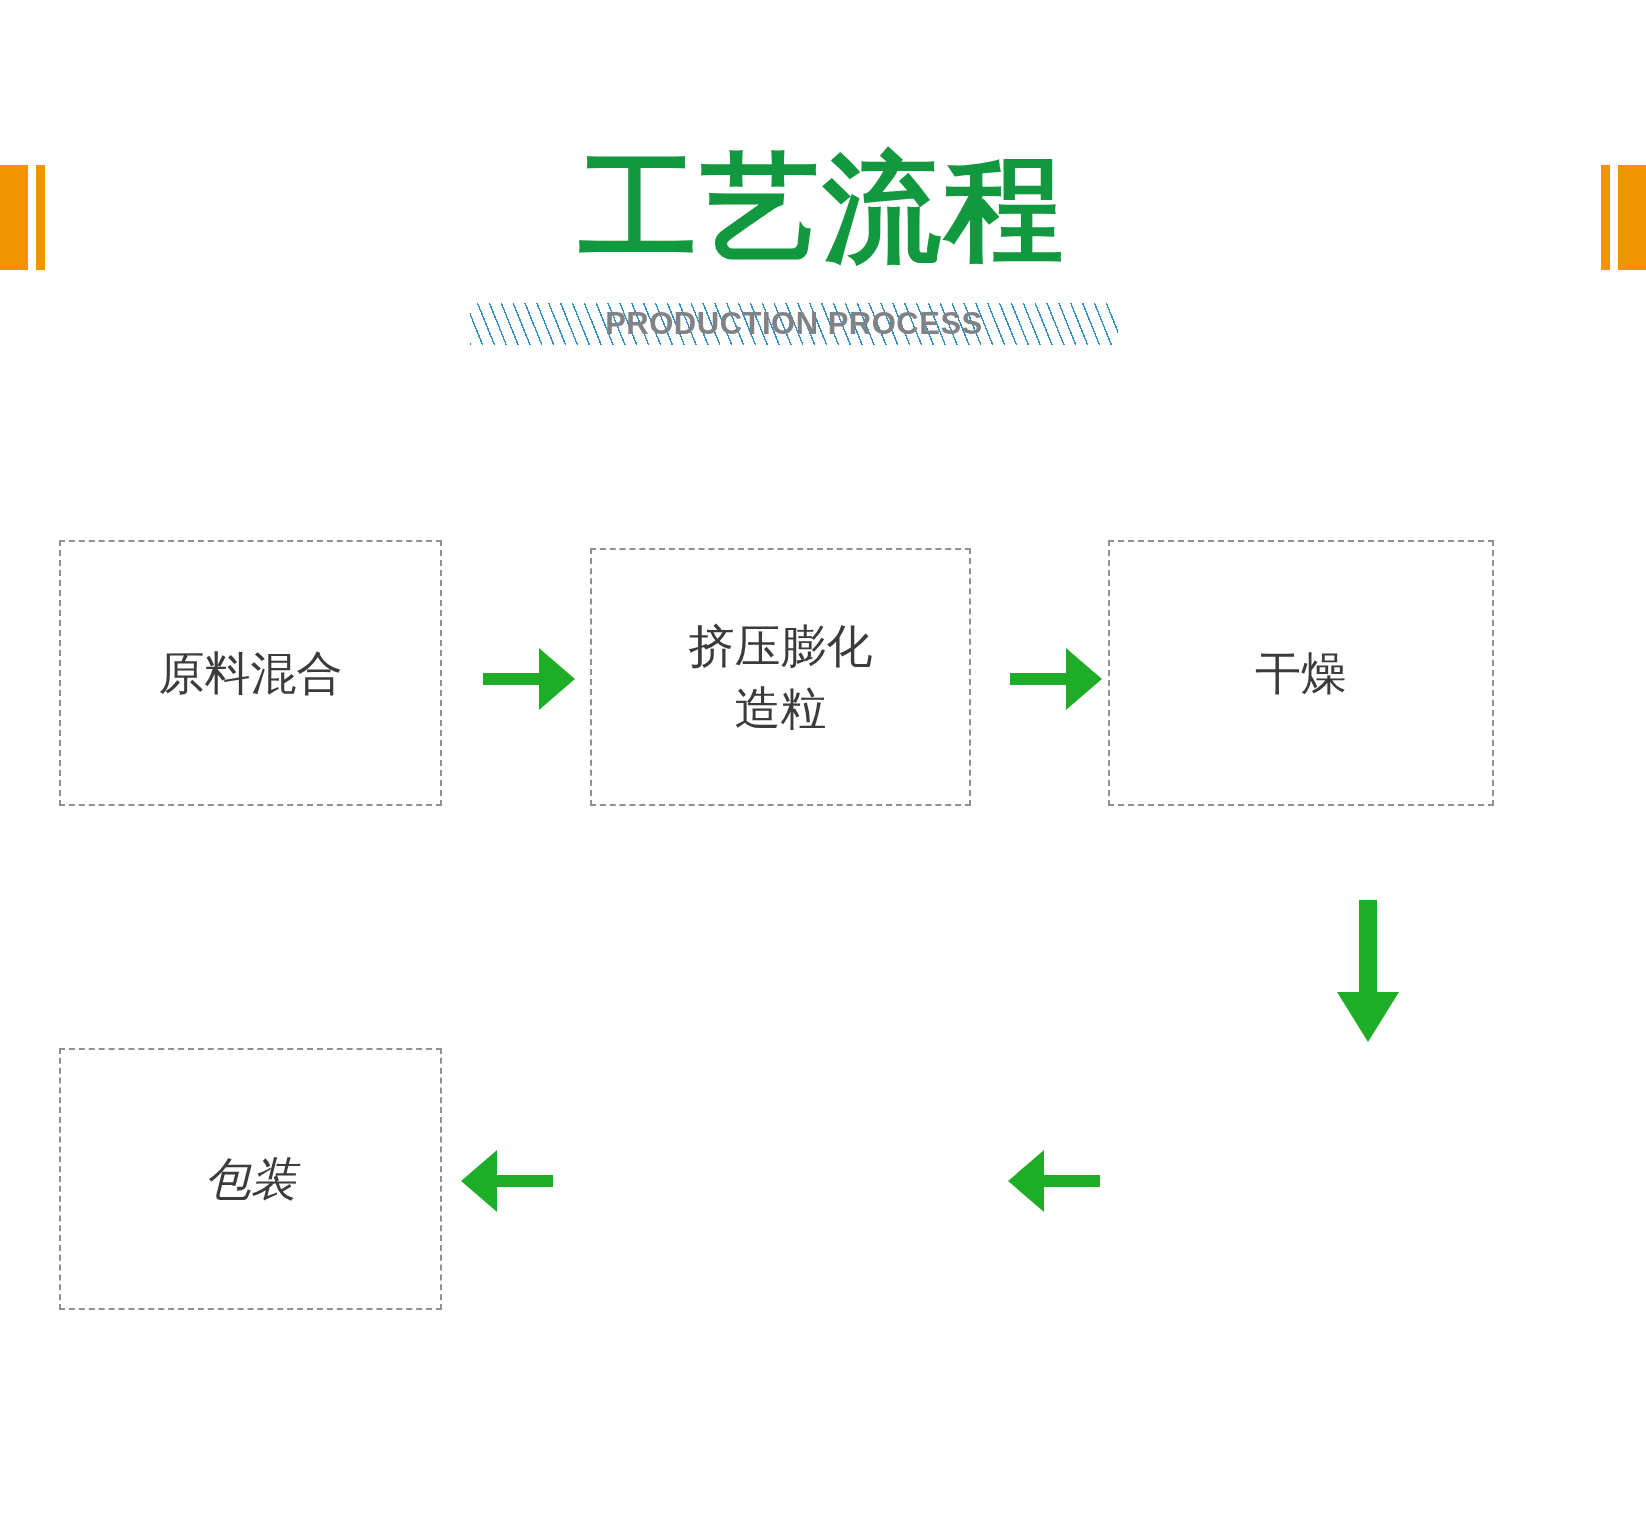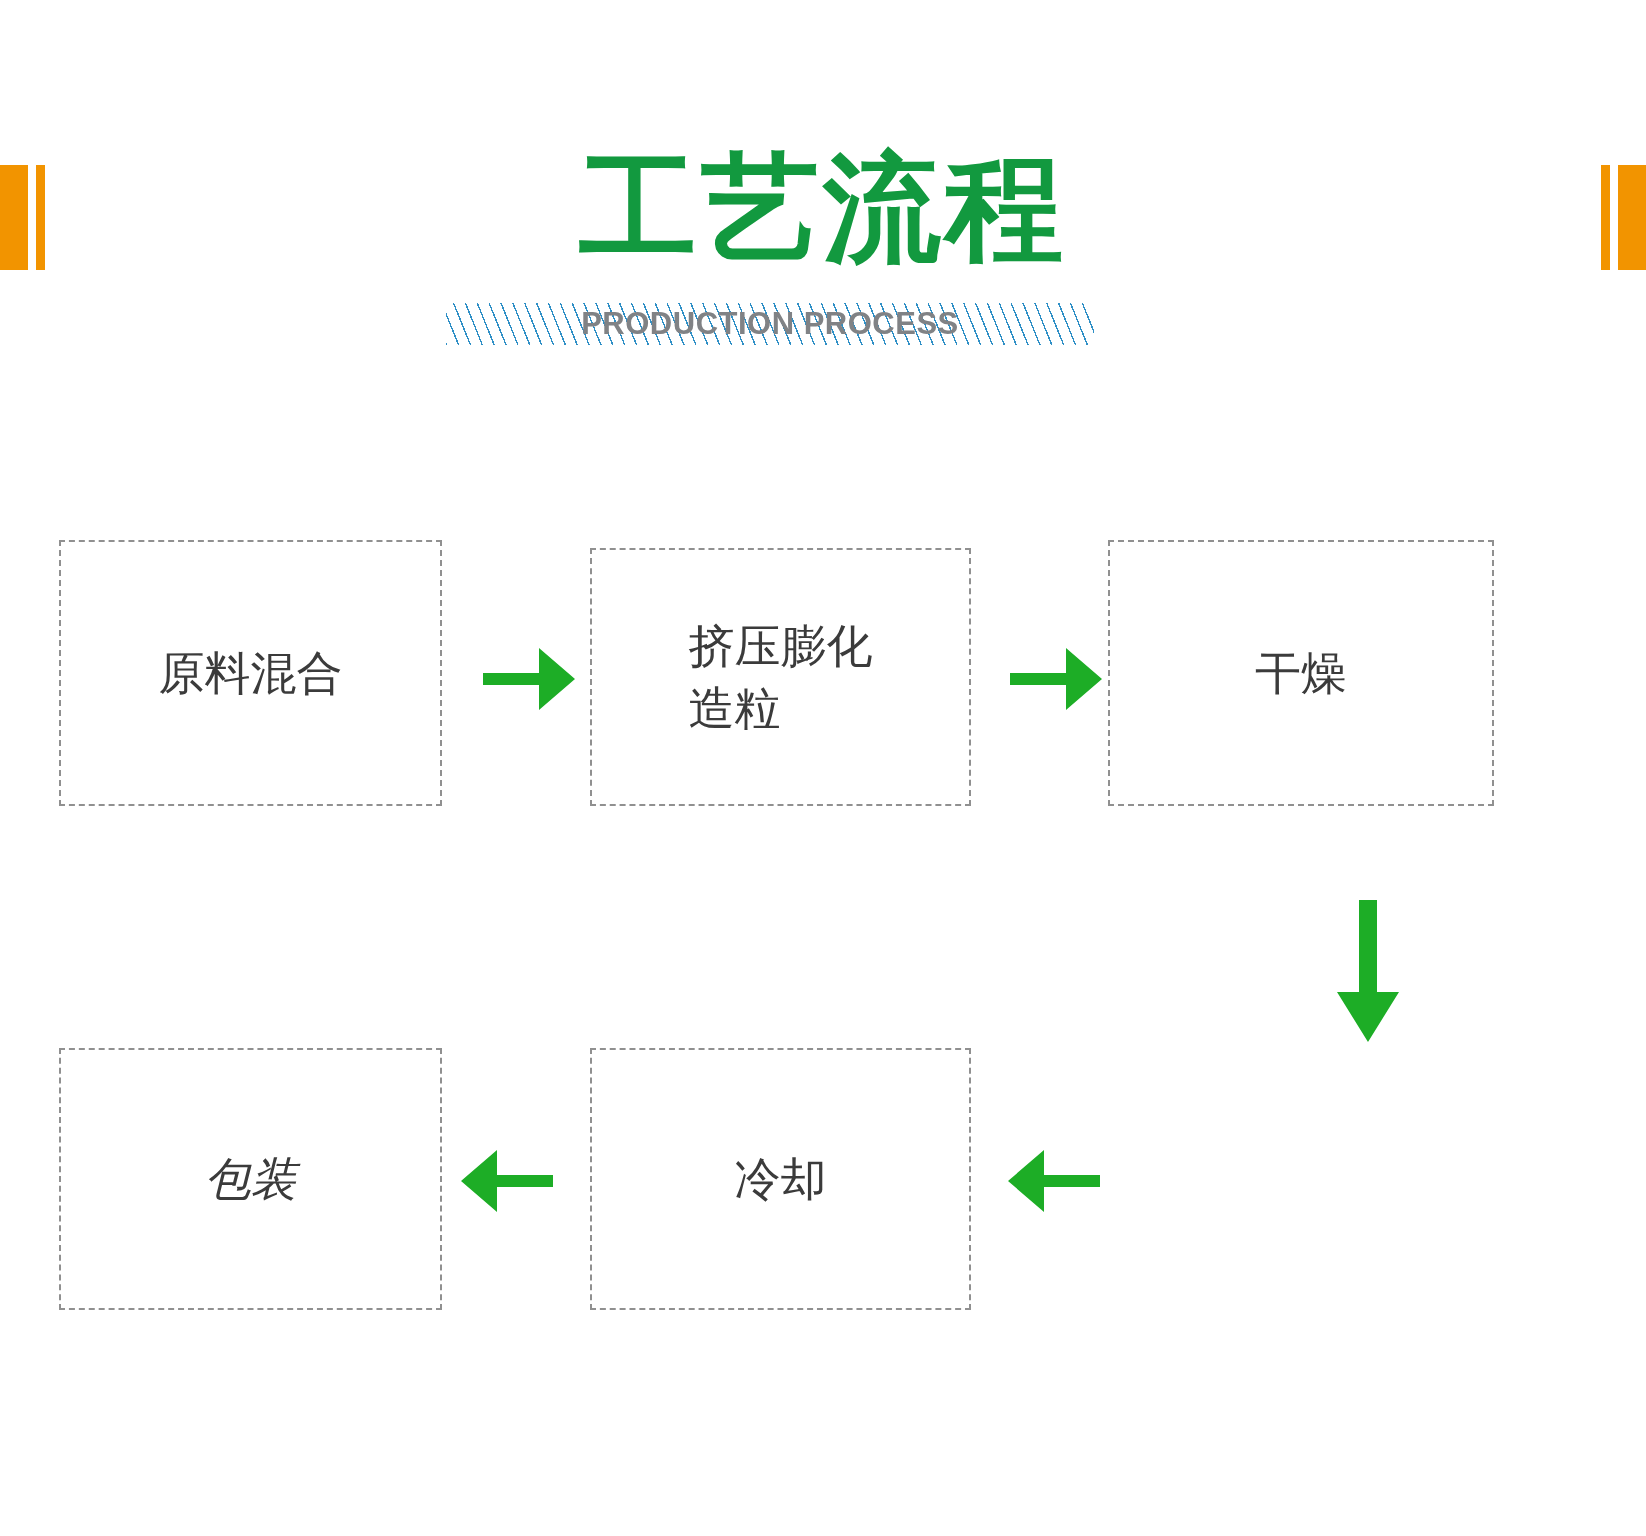--- a/index.html
+++ b/index.html
@@ -41,21 +41,21 @@
     font-size: 118px;
     line-height: 130px;
     font-weight: bold;
     color: #12993F;
     letter-spacing: 4px;
     white-space: nowrap;
   }
 
   #subtitle-band {
     position: absolute;
-    left: 446px;
+    left: 470px;
     top: 303px;
     width: 648px;
     height: 42px;
   }
   #subtitle-hatch {
     position: absolute;
     left: 0; top: 0;
     width: 648px;
     height: 42px;
     background-image: repeating-linear-gradient(
@@ -107,21 +107,21 @@
 
   
   #node-mixing    { left: 59px;  top: 540px;  width: 383px; height: 266px; }
   #node-extrusion { left: 590px; top: 548px;  width: 381px; height: 258px; }
   #node-drying    { left: 1108px;top: 540px;  width: 386px; height: 266px; }
   
   #node-packaging { left: 59px;  top: 1048px; width: 383px; height: 262px; font-style: italic; }
   #node-cooling   { left: 590px; top: 1048px; width: 381px; height: 262px; }
   #node-seasoning { left: 1108px;top: 1048px; width: 386px; height: 262px; }
 
-  #node-extrusion .node-label { text-align: left; }
+  #node-extrusion .node-label { text-align: center; }
 
   .arrow { position: absolute; }
   .arrow svg { display: block; }
 
   #arrow-mixing-to-extrusion   { left: 483px;  top: 648px;  width: 92px;  height: 62px; }
   #arrow-extrusion-to-drying   { left: 1010px; top: 648px;  width: 92px;  height: 62px; }
   #arrow-drying-to-seasoning   { left: 1337px; top: 900px;  width: 62px;  height: 142px; }
   #arrow-seasoning-to-cooling  { left: 1008px; top: 1150px; width: 92px;  height: 62px; }
   #arrow-cooling-to-packaging  { left: 461px;  top: 1150px; width: 92px;  height: 62px; }
 </style>
@@ -179,23 +179,20 @@
   <div class="node" id="node-packaging">
     <div class="node-label">包装</div>
   </div>
 
   <div class="arrow" id="arrow-cooling-to-packaging">
     <svg width="92" height="62" viewBox="0 0 92 62">
       <path d="M92,25 L36,25 L36,0 L0,31 L36,62 L36,37 L92,37 Z" fill="#1DAD26"></path>
     </svg>
   </div>
 
-  <div class="node" id="node-cooling">
-    <div class="node-label">冷却</div>
-  </div>
 
   <div class="arrow" id="arrow-seasoning-to-cooling">
     <svg width="92" height="62" viewBox="0 0 92 62">
       <path d="M92,25 L36,25 L36,0 L0,31 L36,62 L36,37 L92,37 Z" fill="#1DAD26"></path>
     </svg>
   </div>
 
 
 </div>
 

